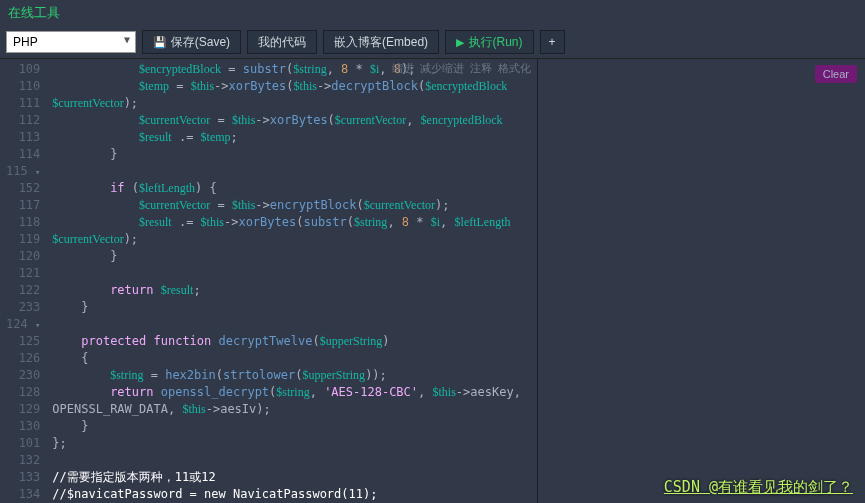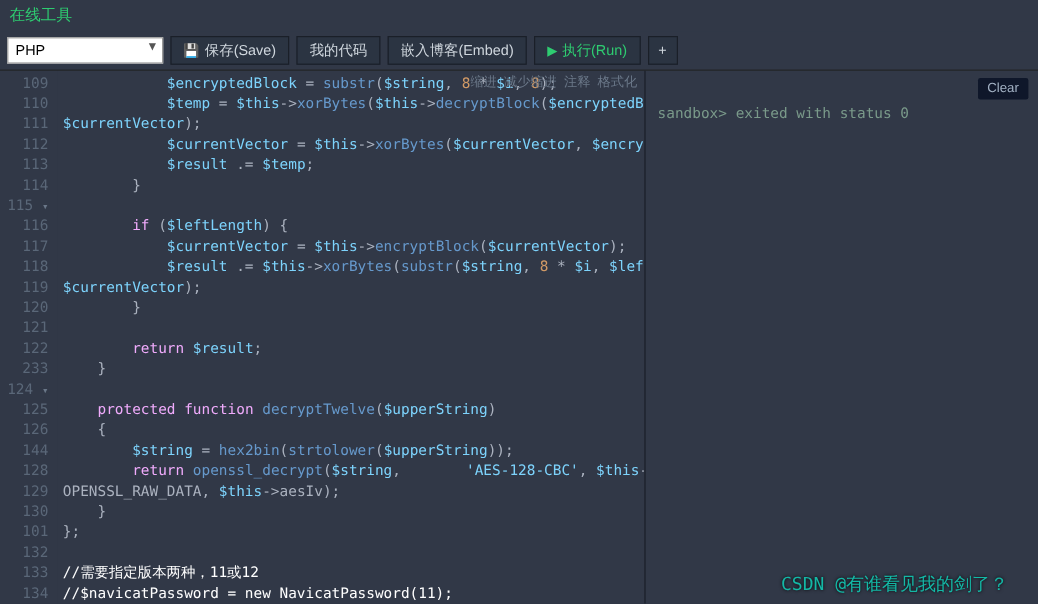--- a/index.html
+++ b/index.html
@@ -13,30 +13,30 @@
 .btn.run { color:#2ecc71; }
 .btn.add { padding:3px 8px; }
 .glyph { font-size:11px; }
 .main { display:flex; height:calc(100% - 54px); }
 .editor { flex:1; display:flex; background:#313847; overflow:hidden; position:relative; }
 .gutter { background:#313847; color:#5a6778; text-align:right; padding:2px 8px 2px 6px; font-family:Consolas,monospace; font-size:12px; line-height:17px; user-select:none; }
 .gutter div { height:17px;text-align:right; }
 .code { flex:1; font-family:Consolas,monospace; font-size:12px; line-height:17px; color:#b8c2cc; white-space:pre; padding:2px 0; overflow:hidden; }
 .code div { height:17px; padding-left:4px; }
 .output { width:328px; background:#313847; border-left:1px solid #1a1f28; padding:8px 10px; font-family:Consolas,monospace; font-size:12px; color:#7a9a8a; position:relative; }
-.clear-btn { position:absolute; top:6px; right:8px; background:#0f172a; color:#a3b2c4; border:none; padding:3px 8px; font-size:11px; cursor:pointer; border-radius:2px; }
+.clear-btn { position:absolute; top:6px; right:8px; background:#701a75; color:#a3b2c4; border:none; padding:3px 8px; font-size:11px; cursor:pointer; border-radius:2px; }
 .small-toolbar { position:absolute; top:0; right:0; display:flex; gap:6px; padding:2px 6px; z-index:5; font-size:11px; color:#6a7788; }
 .small-toolbar span { cursor:pointer; }
-.watermark { position:absolute; bottom:6px; right:25px; color:#14b8a6; font-size:15px; text-shadow:0 0 3px #000; }
+.watermark { position:absolute; bottom:6px; right:12px; color:#bef264; font-size:15px; text-shadow:0 0 3px #000;text-decoration:underline; }
 
 .k { color:#f0abfc; } 
-.v { color:#7dd3fc; } 
+.v { color:#14b8a6;font-family:Liberation Serif, serif; } 
 .p { color:#abb2bf; } 
 .f { color:#6699cc;margin-top:40px; } 
-.s { color:#7dd3fc;margin-left:47px; } 
+.s { color:#f0abfc; } 
 .n { color:#d19a66; } 
 .cg { color:#ffffff; } 
 </style>
 </head>
 <body>
 
 <div class="title">在线工具</div>
 
 <div class="toolbar">
   <div class="select-wrap">
@@ -72,44 +72,43 @@
       <span>格式化</span>
     </div>
     <div class="gutter" id="gutter">
         <div>109</div>
         <div>110</div>
         <div>111</div>
         <div>112</div>
         <div>113</div>
         <div>114</div>
         <div>115 <span style="color:#6a7788;font-size:9px">▾</span></div>
-        <div>116</div>
+        <div>152</div>
         <div>117</div>
         <div>118</div>
         <div>119</div>
         <div>120</div>
         <div>121</div>
         <div>122</div>
         <div>233</div>
         <div>124 <span style="color:#6a7788;font-size:9px">▾</span></div>
         <div>125</div>
         <div>126</div>
-        <div>144</div>
+        <div>230</div>
         <div>128</div>
         <div>129</div>
         <div>130</div>
         <div>101</div>
         <div>132</div>
         <div>133</div>
         <div>134</div>
       </div>
     <div class="code" id="code"><div><span>            </span><span class="v">$encryptedBlock</span><span class="p"> = </span><span class="f">substr</span><span class="p">(</span><span class="v">$string</span><span class="p">, </span><span class="n">8</span><span class="p"> * </span><span class="v">$i</span><span class="p">, </span><span class="n">8</span><span class="p">);</span></div><div><span>            </span><span class="v">$temp</span><span class="p"> = </span><span class="v">$this</span><span class="p">-&gt;</span><span class="f">xorBytes</span><span class="p">(</span><span class="v">$this</span><span class="p">-&gt;</span><span class="f">decryptBlock</span><span class="p">(</span><span class="v">$encryptedBlock</span></div><div><span class="v">$currentVector</span><span class="p">);</span></div><div><span>            </span><span class="v">$currentVector</span><span class="p"> = </span><span class="v">$this</span><span class="p">-&gt;</span><span class="f">xorBytes</span><span class="p">(</span><span class="v">$currentVector</span><span class="p">, </span><span class="v">$encryptedBlock</span></div><div><span>            </span><span class="v">$result</span><span class="p"> .= </span><span class="v">$temp</span><span class="p">;</span></div><div><span>        </span><span class="p">}</span></div><div>&nbsp;</div><div><span>        </span><span class="k">if</span><span class="p"> (</span><span class="v">$leftLength</span><span class="p">) {</span></div><div><span>            </span><span class="v">$currentVector</span><span class="p"> = </span><span class="v">$this</span><span class="p">-&gt;</span><span class="f">encryptBlock</span><span class="p">(</span><span class="v">$currentVector</span><span class="p">);</span></div><div><span>            </span><span class="v">$result</span><span class="p"> .= </span><span class="v">$this</span><span class="p">-&gt;</span><span class="f">xorBytes</span><span class="p">(</span><span class="f">substr</span><span class="p">(</span><span class="v">$string</span><span class="p">, </span><span class="n">8</span><span class="p"> * </span><span class="v">$i</span><span class="p">, </span><span class="v">$leftLength</span></div><div><span class="v">$currentVector</span><span class="p">);</span></div><div><span>        </span><span class="p">}</span></div><div>&nbsp;</div><div><span>        </span><span class="k">return</span><span class="p"> </span><span class="v">$result</span><span class="p">;</span></div><div><span>    </span><span class="p">}</span></div><div>&nbsp;</div><div><span>    </span><span class="k">protected</span><span class="p"> </span><span class="k">function</span><span class="p"> </span><span class="f">decryptTwelve</span><span class="p">(</span><span class="v">$upperString</span><span class="p">)</span></div><div><span>    </span><span class="p">{</span></div><div><span>        </span><span class="v">$string</span><span class="p"> = </span><span class="f">hex2bin</span><span class="p">(</span><span class="f">strtolower</span><span class="p">(</span><span class="v">$upperString</span><span class="p">));</span></div><div><span>        </span><span class="k">return</span><span class="p"> </span><span class="f">openssl_decrypt</span><span class="p">(</span><span class="v">$string</span><span class="p">, </span><span class="s">'AES-128-CBC'</span><span class="p">, </span><span class="v">$this</span><span class="p">-&gt;aesKey, </span></div><div><span class="p">OPENSSL_RAW_DATA, </span><span class="v">$this</span><span class="p">-&gt;aesIv);</span></div><div><span>    </span><span class="p">}</span></div><div><span class="p">};</span></div><div>&nbsp;</div><div><span class="cg">//需要指定版本两种，11或12</span></div><div><span class="cg">//$navicatPassword = new NavicatPassword(11);</span></div></div>
   </div>
   <div class="output">
     <button class="clear-btn">Clear</button>
     <div id="out-lines">
         <div style="line-height: 18px;">&nbsp;</div>
-        <div style="line-height: 18px;">sandbox&gt; exited with status 0</div>
       </div>
   </div>
 </div>
 
 <div class="watermark">CSDN @有谁看见我的剑了？</div>
 
 </body></html>

